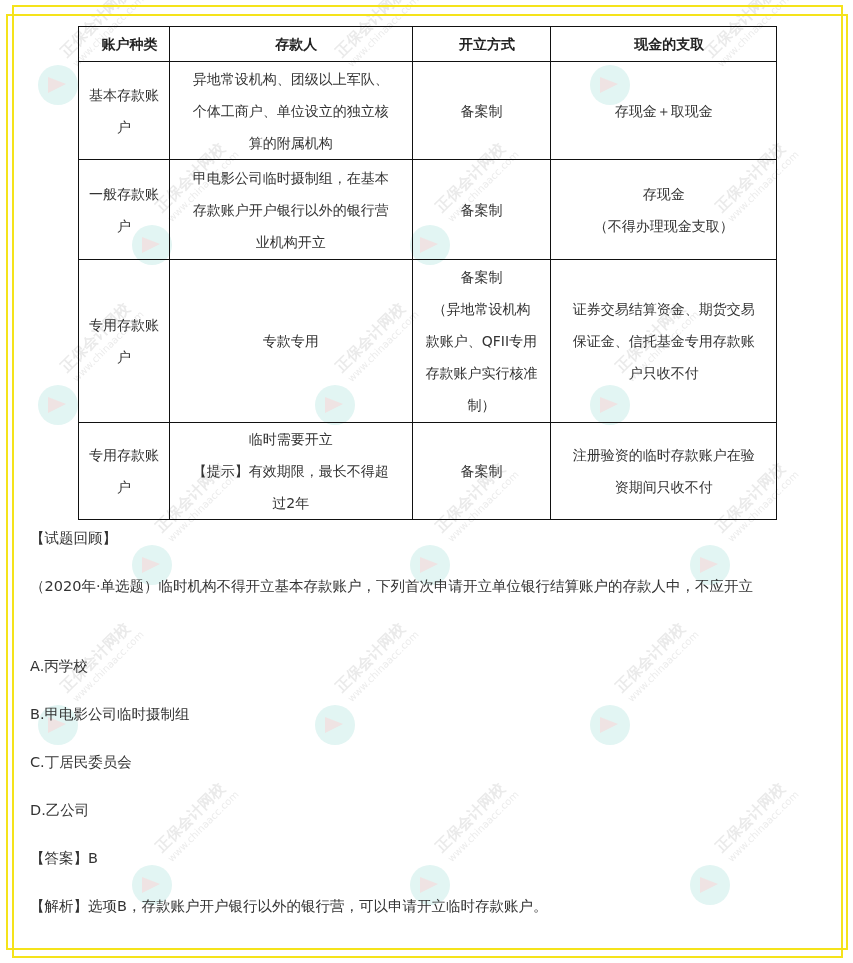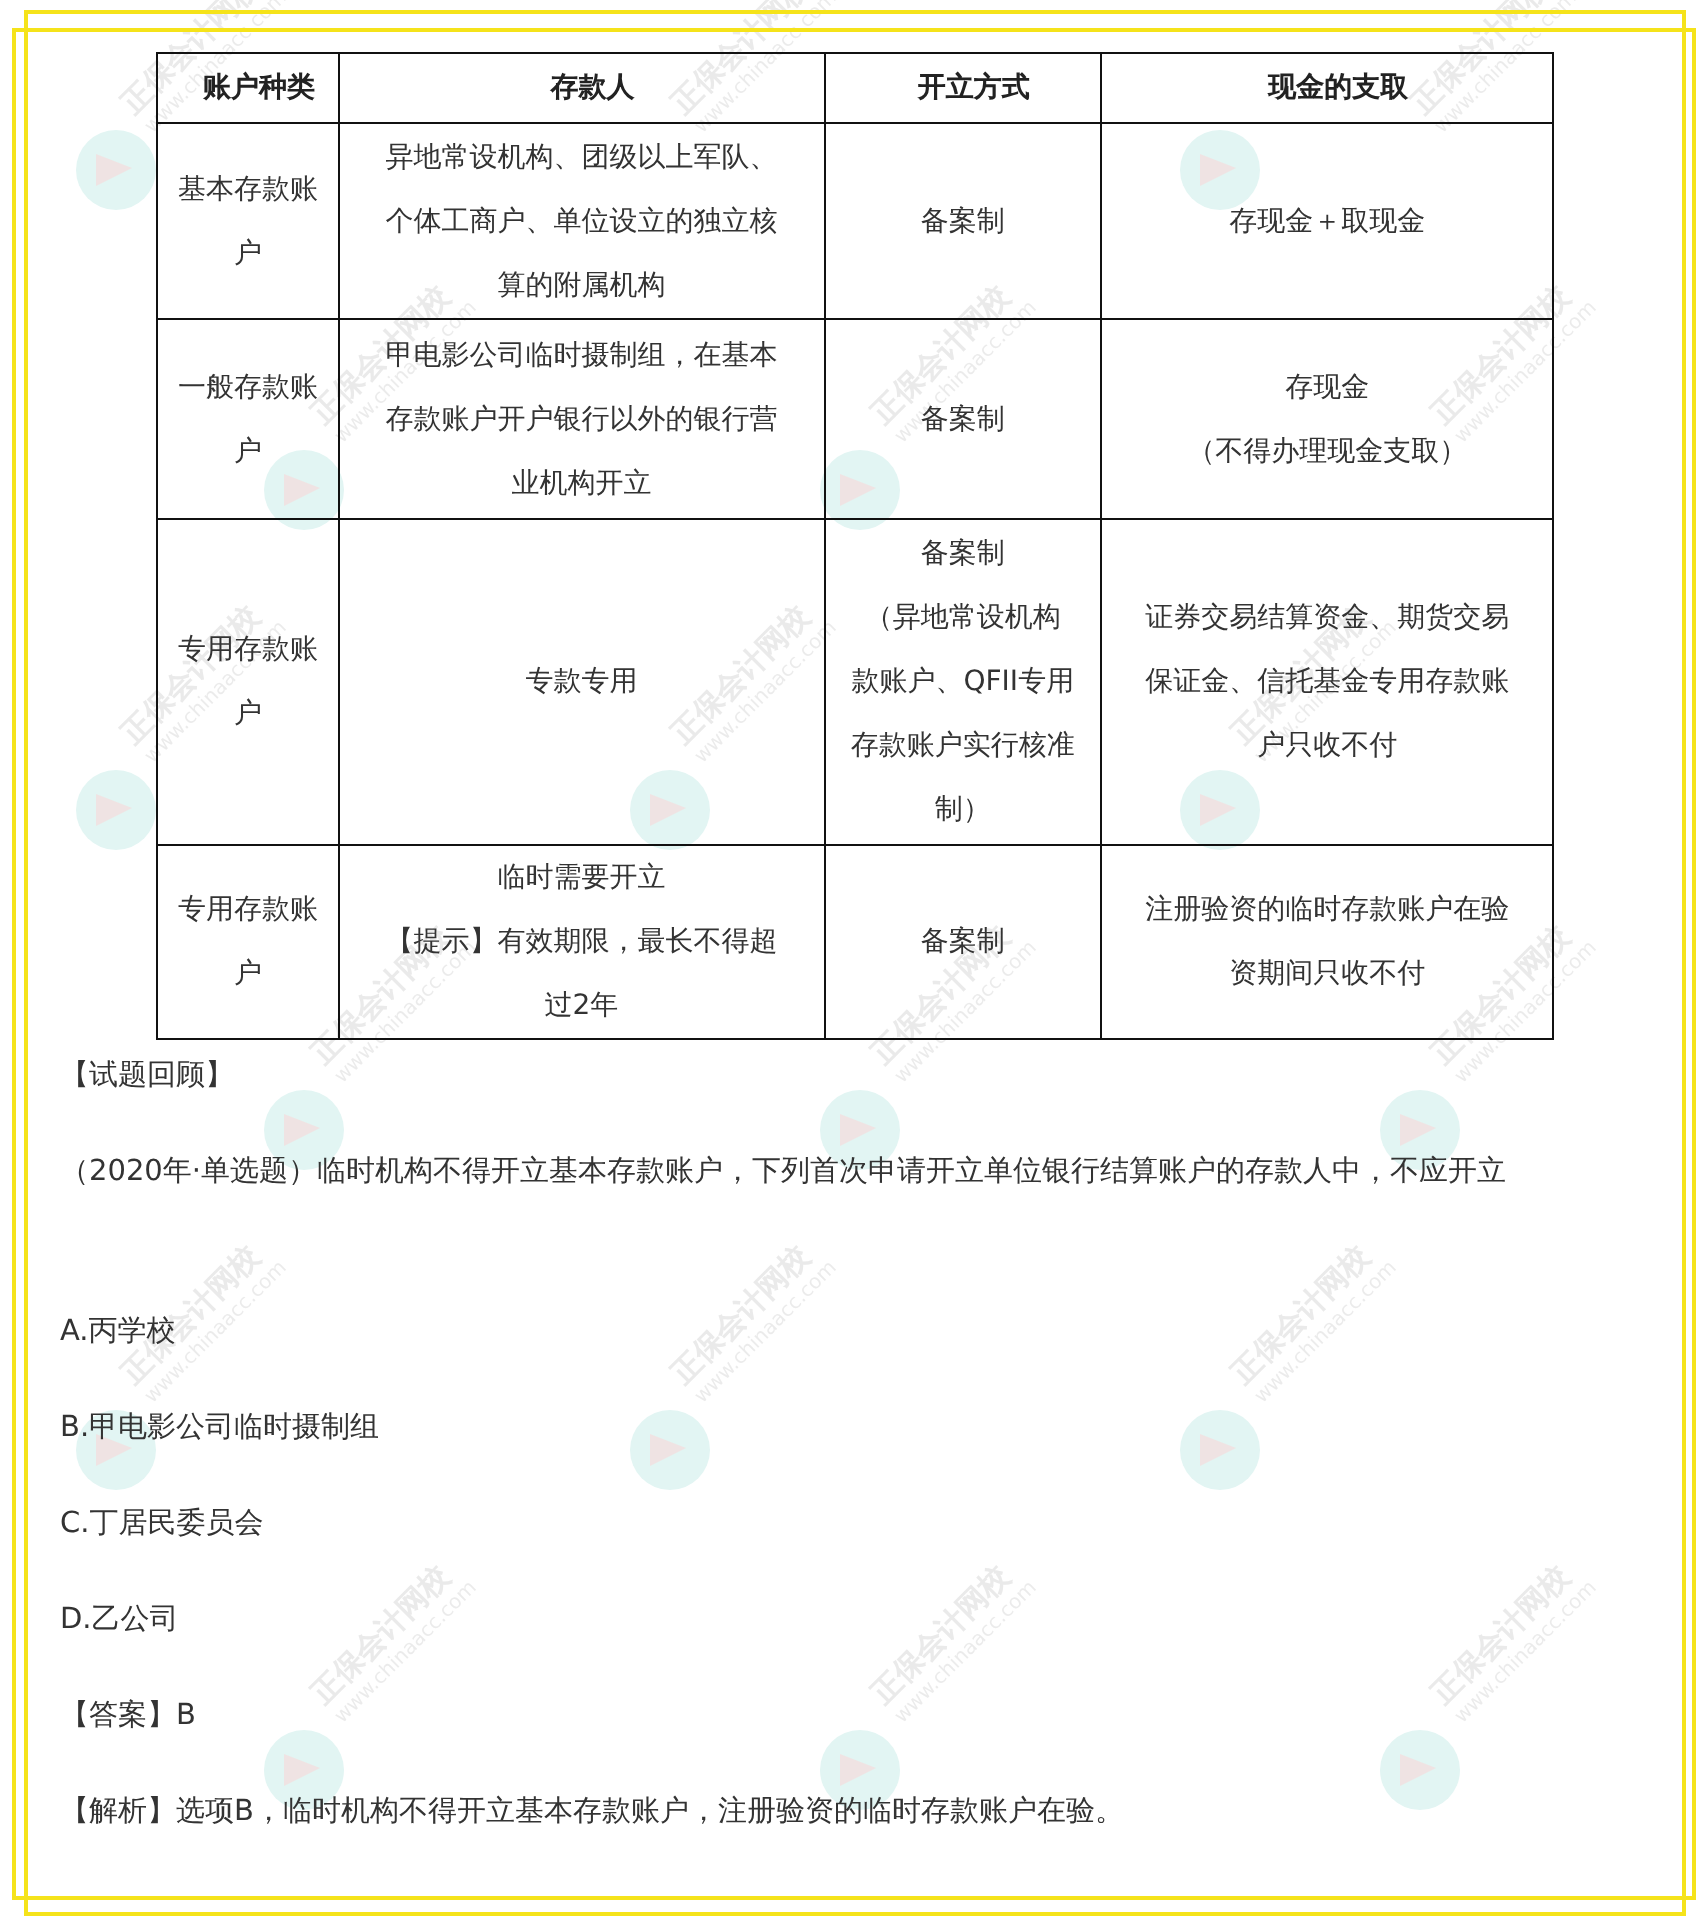--- a/index.html
+++ b/index.html
@@ -166,14 +166,14 @@
     </tbody>
   </table>
 
   <div class="para" style="top:528px">【试题回顾】</div>
   <div class="para" style="top:576px">（2020年·单选题）临时机构不得开立基本存款账户，下列首次申请开立单位银行结算账户的存款人中，不应开立</div>
   <div class="para" style="top:656px">A.丙学校</div>
   <div class="para" style="top:704px">B.甲电影公司临时摄制组</div>
   <div class="para" style="top:752px">C.丁居民委员会</div>
   <div class="para" style="top:800px">D.乙公司</div>
   <div class="para" style="top:848px">【答案】B</div>
-  <div class="para" style="top:896px">【解析】选项B，临时机构不得开立基本存款账户，注册验资的临时存款账户在验。</div>
+  <div class="para" style="top:896px">【解析】选项B，存款账户开户银行以外的银行营，可以申请开立临时存款账户。</div>
 </div>
 
 </body></html>

